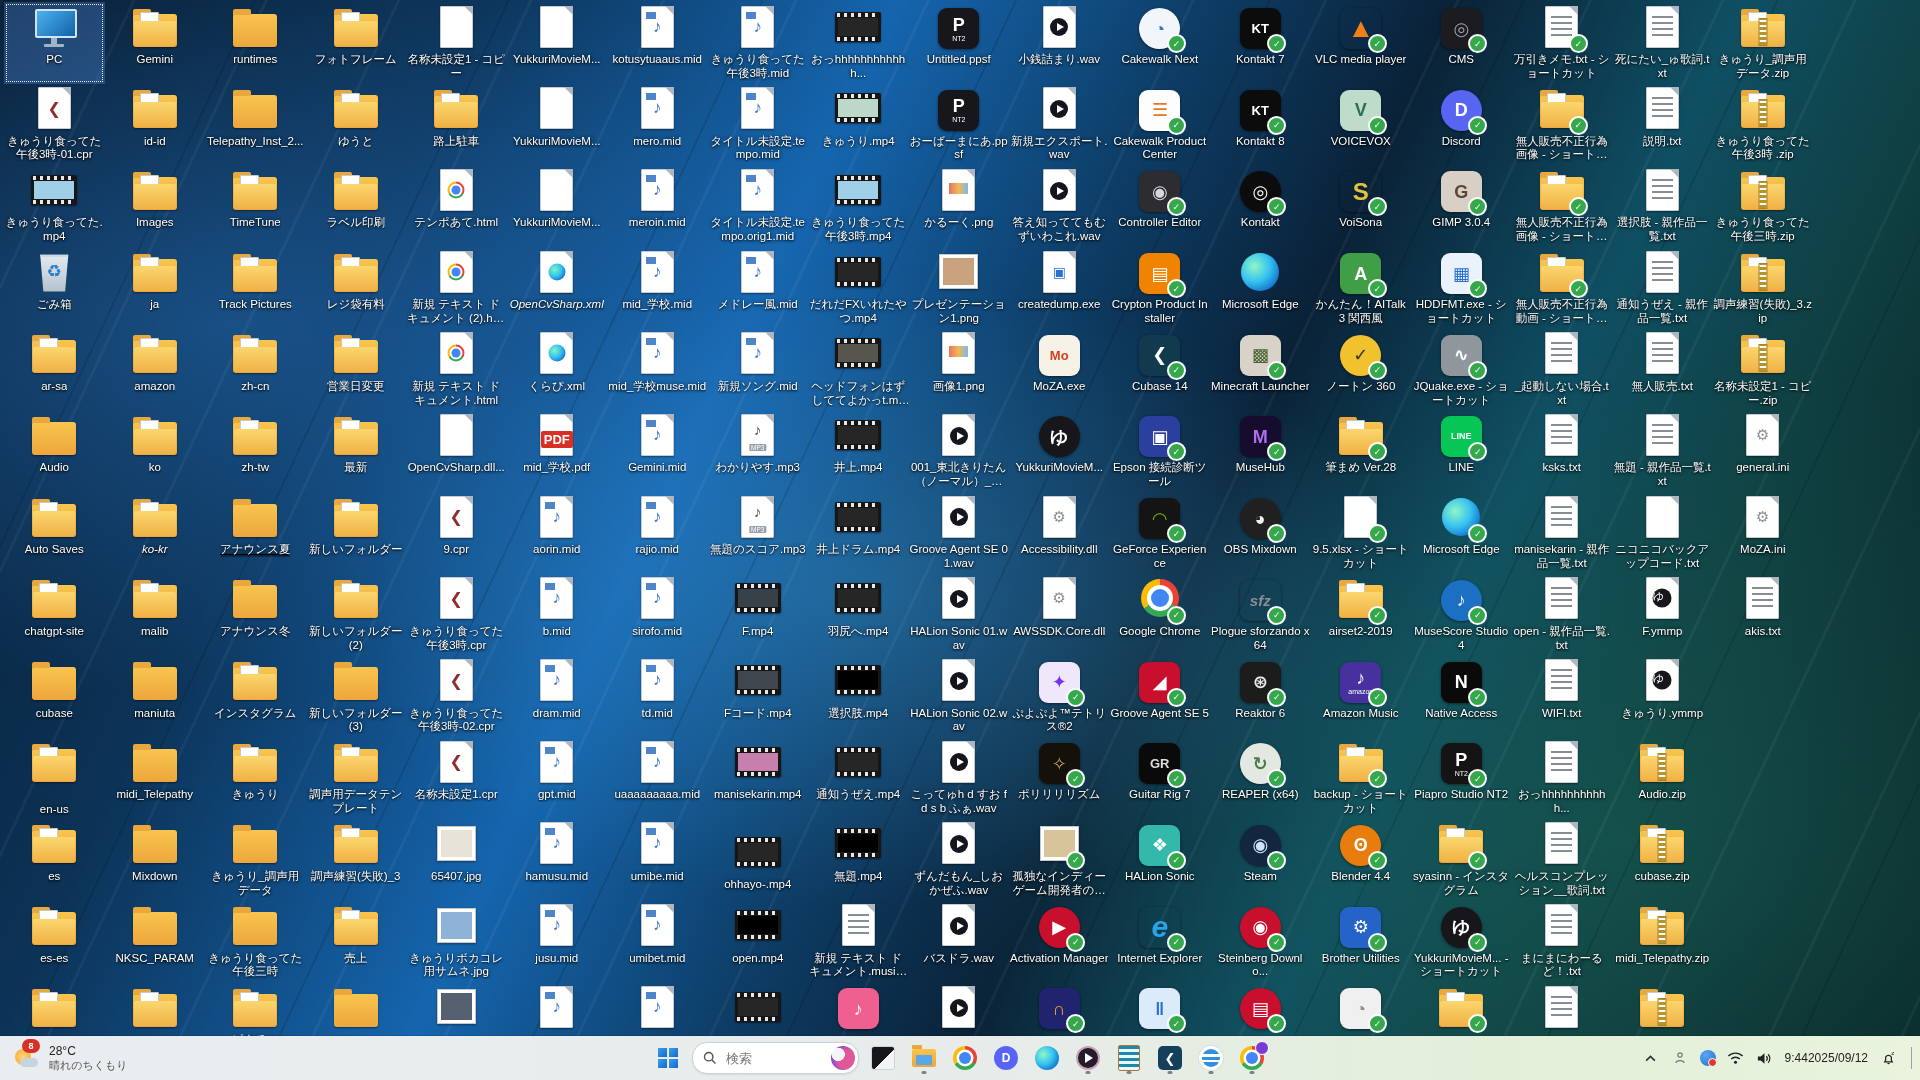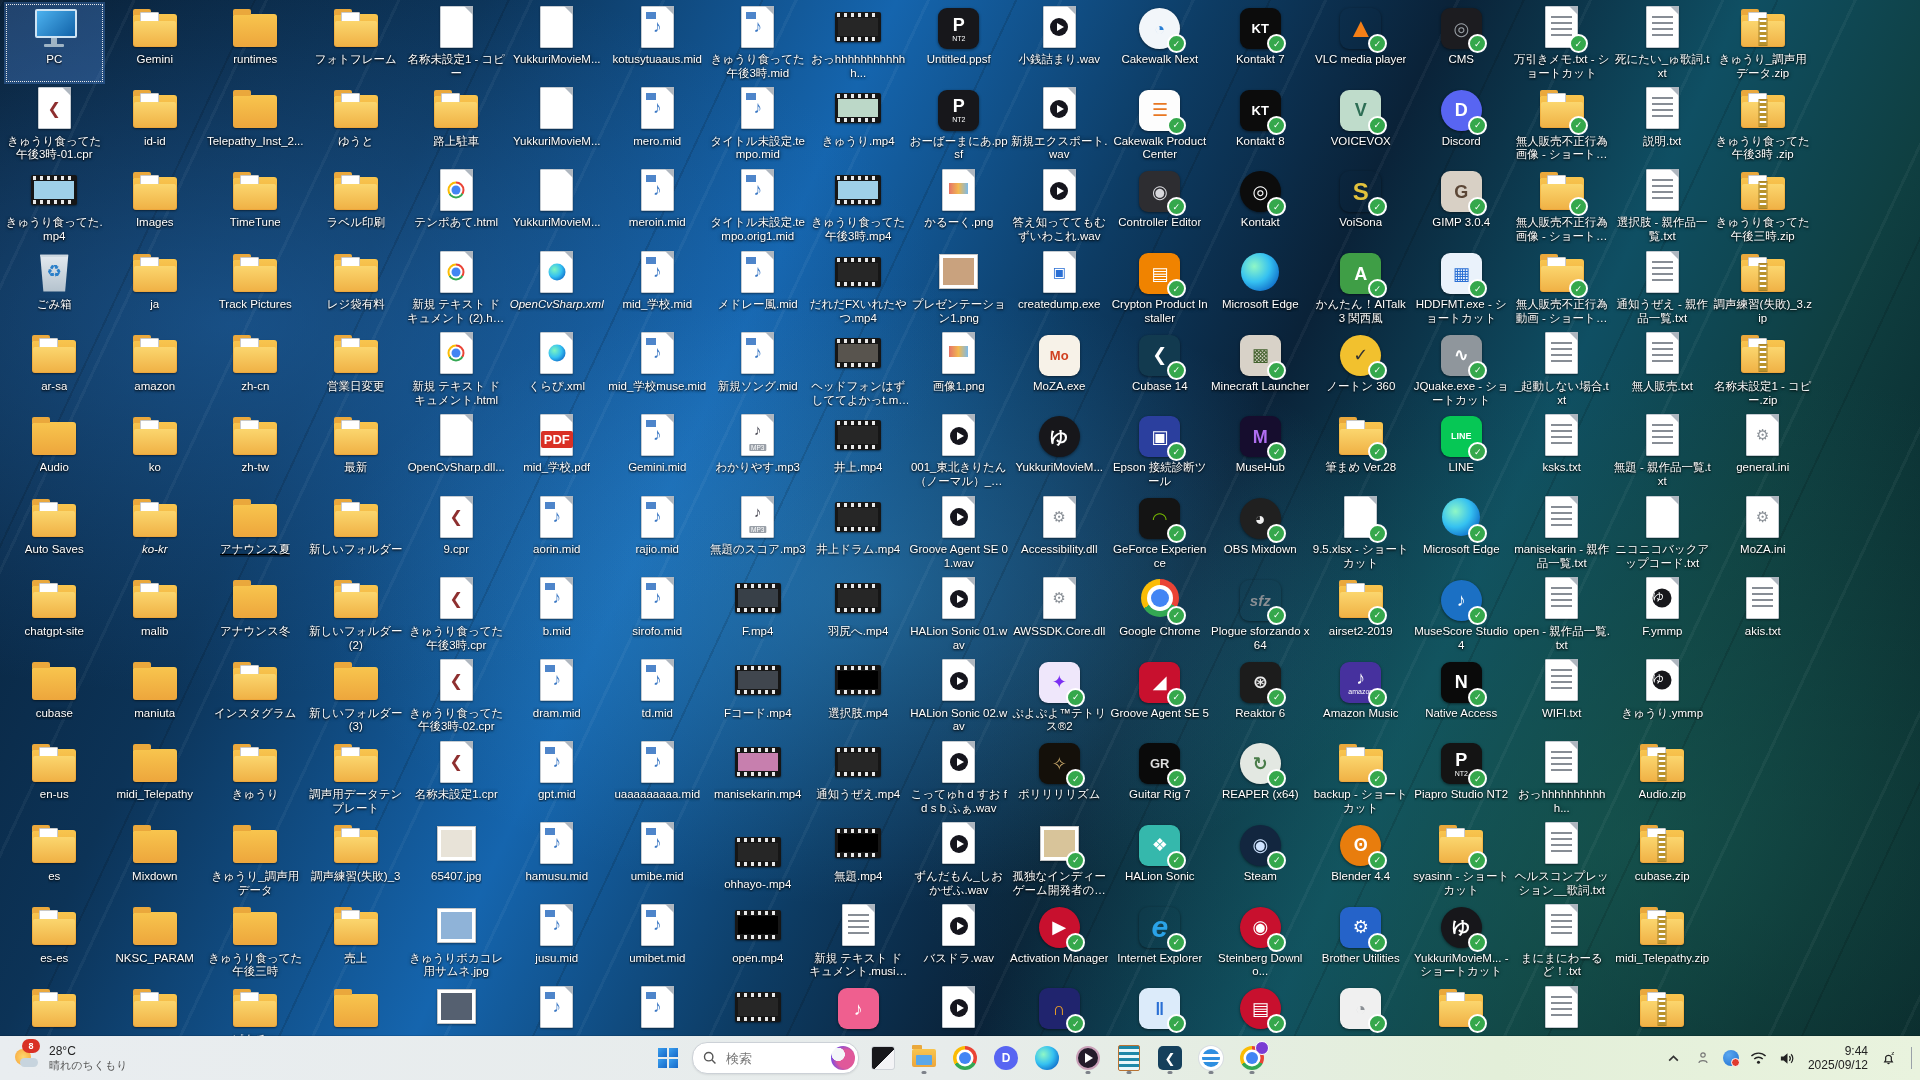--- a/index.html
+++ b/index.html
@@ -119,21 +119,21 @@
   .i-sphere{width:24px;height:24px;border-radius:50%;background:#fff;box-shadow:0 0 0 1px #d8dde2;}
   .i-sphere::after{content:"";position:absolute;inset:4px;border-radius:50%;
     background:linear-gradient(#2f8fe0 30%,#fff 30% 44%,#2f8fe0 44% 62%,#fff 62% 72%,#2f8fe0 72%);}
   .i-chromep{width:24px;height:24px;border-radius:50%;background:conic-gradient(#ea4335 0 33%,#34a853 33% 66%,#fbbc05 66% 100%);}
   .i-chromep::after{content:"";position:absolute;inset:7px;background:#4285f4;border-radius:50%;box-shadow:0 0 0 2.5px #fff;}
   .i-chromep .pbadge{position:absolute;right:-4px;top:-4px;width:12px;height:12px;border-radius:50%;background:#7a3bd4;border:1px solid #fff;}
   .tray{margin-left:auto;display:flex;align-items:center;gap:11px;padding-right:8px;height:100%;}
   .tico{display:flex;align-items:center;justify-content:center;width:18px;height:18px;color:#333;}
   .ball{position:relative;width:16px;height:16px;border-radius:50%;background:radial-gradient(circle at 35% 30%,#5aa7f0,#1d6fd0);}
   .ball::after{content:"";position:absolute;right:-1px;bottom:-1px;width:7px;height:7px;border-radius:50%;background:#e03a2f;border:1px solid #fff;}
-  .clock{display:flex;flex-direction:column;align-items:flex-end;line-height:1.2;font-size:12px;color:#222;}
+  .clock{display:flex;flex-direction:row;align-items:flex-end;line-height:1.2;font-size:12px;color:#222;}
   .tdivider{width:1px;height:22px;background:#9aa1a8;margin-left:3px;}
 </style>
 </head>
 <body>
 
 <div id="streaks"></div>
 <div id="desktop-grid">
     <div class="cell sel" style="grid-row:1;grid-column:1;">
       <div class="icwrap">
         <span><span class="ic pcmon">
@@ -1542,21 +1542,21 @@
     </div>
     <div class="cell" style="grid-row:9;grid-column:17;">
       <div class="icwrap">
         <span><span class="ic page ">
             <i class="fold"></i>
             <i class="ycirc">ゆ</i>
           </span></span>
       </div>
       <div class="lbl">きゅうり.ymmp</div>
     </div>
-    <div class="cell" style="grid-row:10;grid-column:1;">
+    <div class="cell" style="grid-row:10;grid-column:1;gap:15px;">
       <div class="icwrap">
         <span><span class="ic folder">
             <i class="doc"></i>
             <i class="front"></i>
           </span></span>
       </div>
       <div class="lbl">en-us</div>
     </div>
     <div class="cell" style="grid-row:10;grid-column:2;">
       <div class="icwrap">
@@ -1821,21 +1821,21 @@
       <div class="lbl">Blender 4.4</div>
     </div>
     <div class="cell" style="grid-row:11;grid-column:15;">
       <div class="icwrap">
         <span><span class="ic folder">
             <i class="doc"></i>
             <i class="front"></i>
           </span></span>
         <span class="chk">✓</span>
       </div>
-      <div class="lbl">syasinn - ショートカット</div>
+      <div class="lbl">syasinn - インスタグラム</div>
     </div>
     <div class="cell" style="grid-row:11;grid-column:16;">
       <div class="icwrap">
         <span><span class="ic page lines">
             <i class="fold"></i>
           </span></span>
       </div>
       <div class="lbl">ヘルスコンプレッション__歌詞.txt</div>
     </div>
     <div class="cell" style="grid-row:11;grid-column:17;">

